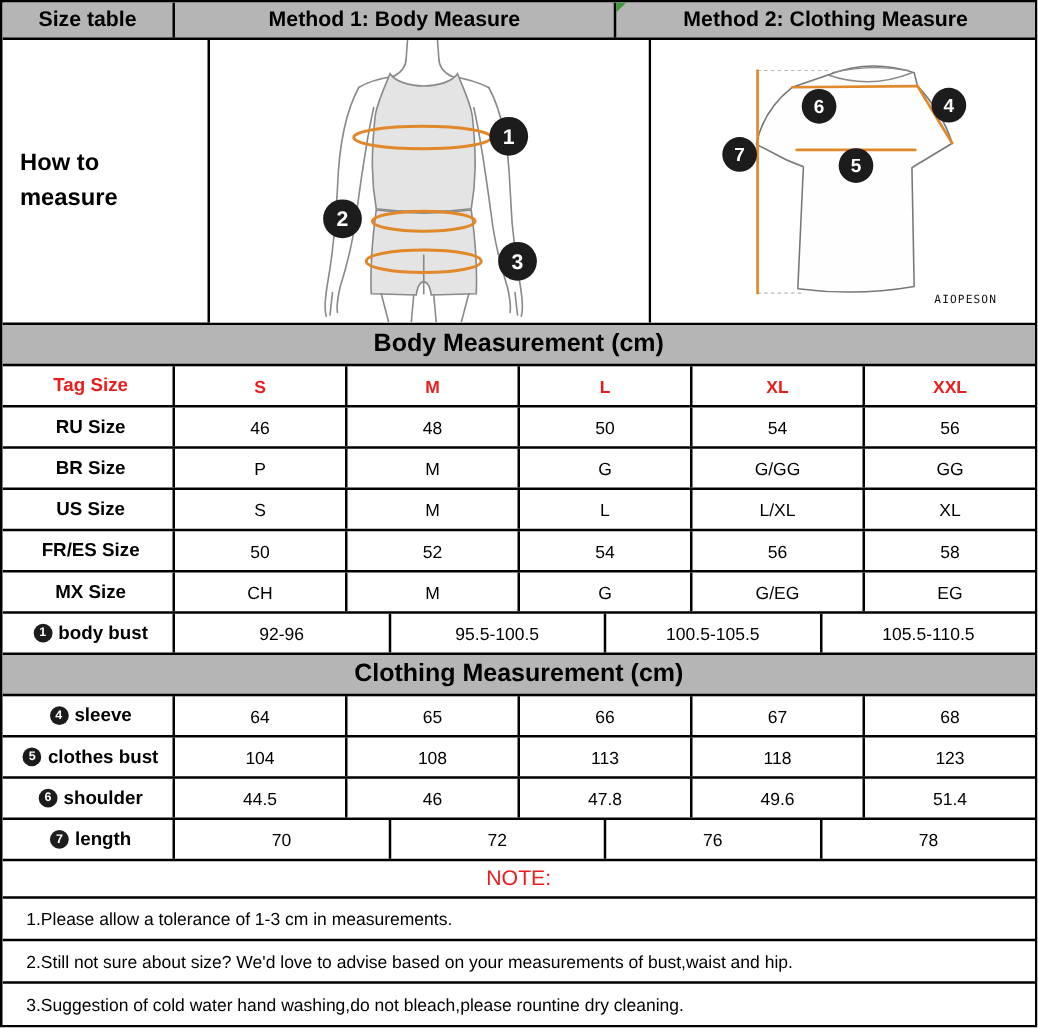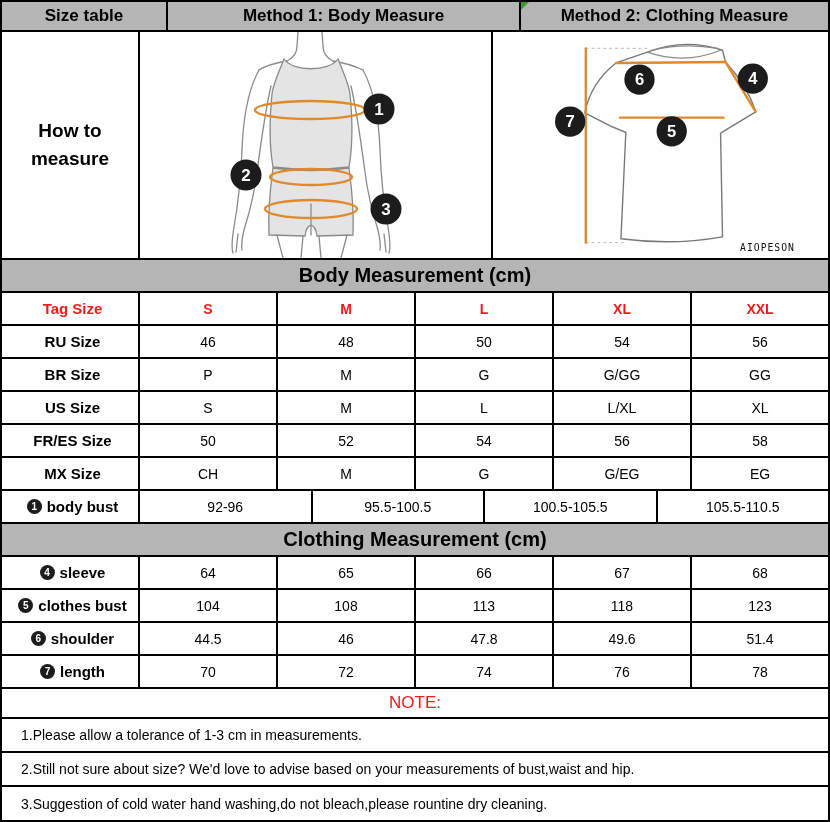--- a/index.html
+++ b/index.html
@@ -8,25 +8,25 @@
     position:relative; width:830px; height:822px;
     border:2px solid #000; background:#fff; overflow:hidden;
   }
   .r { display:flex; border-bottom:2px solid #000; }
   .cell { border-right:2px solid #000; display:flex; align-items:center; justify-content:center; }
   .cell:last-child { border-right:none; }
 
   
   .hdr-top { height:30px; background:var(--header-gray,#b5b5b5); }
   .hdr-top .cell { font-weight:bold; font-size:17px; color:#000; position:relative; }
-  .c1 { width:166px; } .c2 { width:353px; } .c3 { flex:1; }
+  .c1 { width:138px; } .c2 { width:353px; } .c3 { flex:1; }
 
   
   .how-row { height:228px; }
-  .how-label { width:138px; font-weight:bold; font-size:19px; text-align:center; line-height:1.5; padding:0 14px; }
+  .how-label { width:166px; font-weight:bold; font-size:19px; line-height:1.5; padding:0 14px; }
   .diag { padding:0; overflow:hidden; background:#fff; }
   .diag svg { display:block; }
 
   
   .section-hdr {
     height:33px; background:var(--header-gray,#b5b5b5); border-bottom:2px solid #000;
     display:flex; align-items:center; justify-content:center;
     font-weight:bold; font-size:20px; color:#000;
   }
 
@@ -279,21 +279,20 @@
         <div class="cell val">49.6</div>
         <div class="cell val">51.4</div>
       </div>
       <div class="r data-row">
         <div class="cell lab">
           <span class="badge">7</span>
           <span>length</span>
         </div>
         <div class="cell val">70</div>
         <div class="cell val">72</div>
-        <div class="cell val">74</div>
         <div class="cell val">76</div>
         <div class="cell val">78</div>
       </div>
     </div>
 
   <div class="note-title">NOTE:</div>
   <div id="note-rows">
       <div class="note-row">1.Please allow a tolerance of 1-3 cm in measurements.</div>
       <div class="note-row">2.Still not sure about size? We'd love to advise based on your measurements of bust,waist and hip.</div>
       <div class="note-row">3.Suggestion of cold water hand washing,do not bleach,please rountine dry cleaning.</div>

